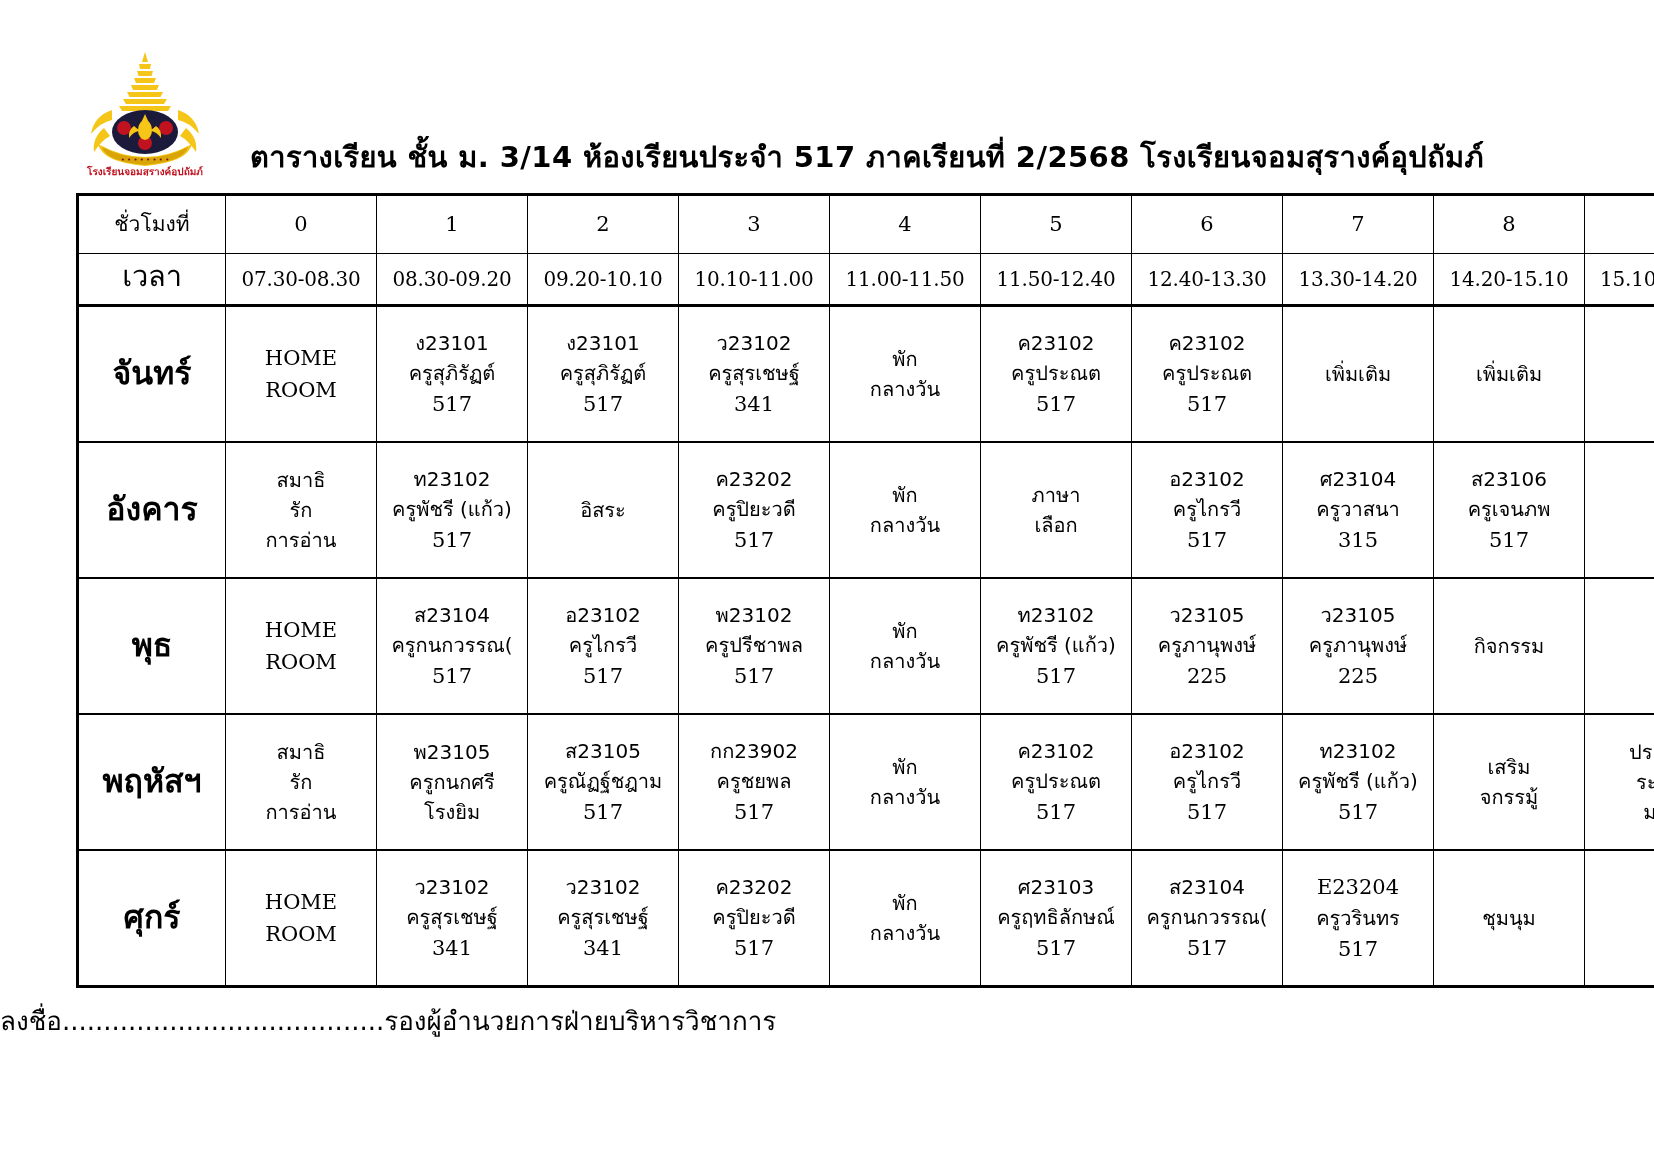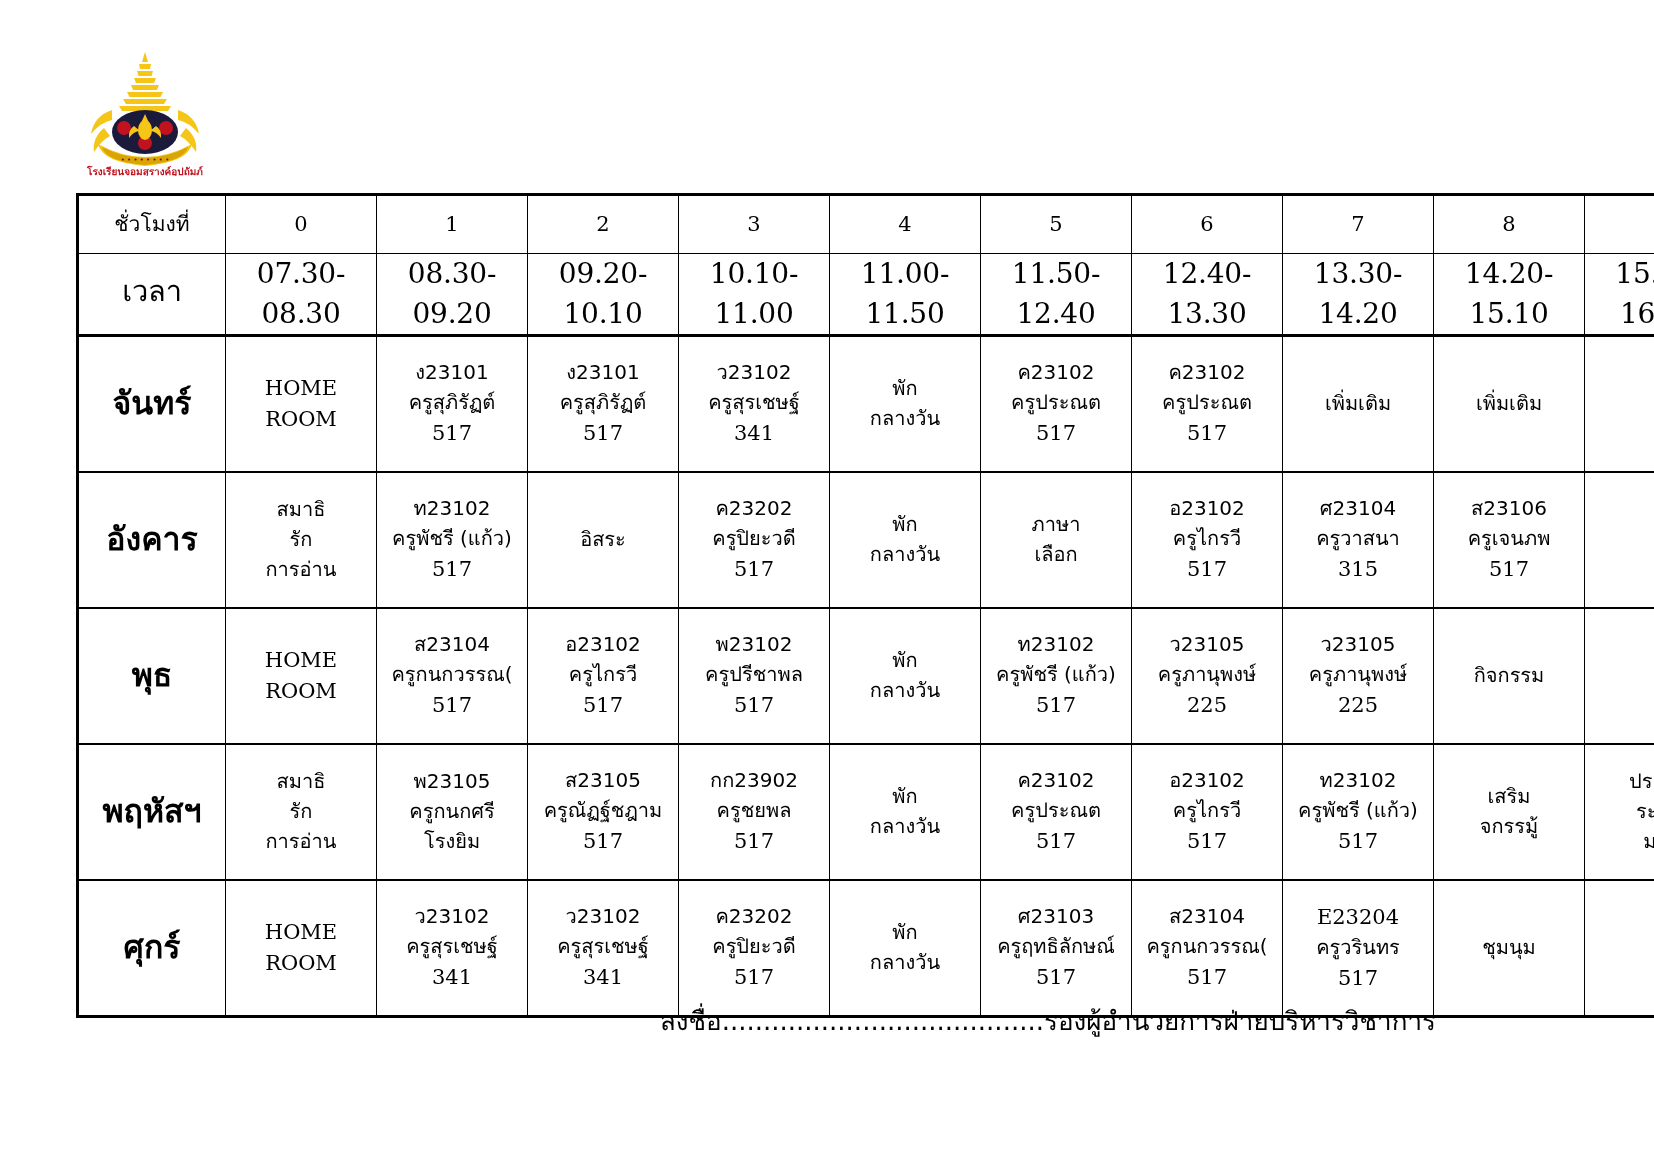--- a/index.html
+++ b/index.html
@@ -76,21 +76,21 @@
   col.c-day   { width: 148px; }
   col.c-per   { width: 151px; }
 
   
   tr.row-periods td { height: 57px; font-size: 21px; }
   tr.row-periods td.hdr-label {
     font-family: "DejaVu Sans", "Liberation Sans", sans-serif;
     font-size: 21px;
   }
   
-  tr.row-times td { height: 50px; font-size: 28px; letter-spacing: -0.2px; }
+  tr.row-times td { height: 50px; font-size: 20px; letter-spacing: -0.2px; }
   tr.row-times td.hdr-label {
     font-family: Liberation Mono, monospace;
     font-size: 29px;
   }
   
   tr.row-day td { height: 134px; }
   tr.row-day td.day-name {
     font-family: "DejaVu Sans", "Liberation Sans", sans-serif;
     font-size: 32px;
     font-weight: 700;
@@ -125,21 +125,21 @@
   
   tr.row-times td { border-bottom: 3px solid #000; }
   tr.row-day td { border-bottom: 2px solid #000; }
 
   
   .footer {
     position: absolute;
     left: 0;
     top: 1000px;
     width: 1436px;
-    text-align: right;
+    text-align: left;
     font-family: "DejaVu Sans", "Liberation Sans", sans-serif;
     font-size: 26px;
     white-space: nowrap;
   }
 </style>
 </head>
 <body>
 
 <div class="page">
 
@@ -173,20 +173,21 @@
         <path d="M52 78 q-6 4 -5 12 q5 -7 11 -7 Z" fill="#F5C518"></path>
         <path d="M74 78 q6 4 5 12 q-5 -7 -11 -7 Z" fill="#F5C518"></path>
 
         <path d="M16 96 q47 26 94 0 q-4 18 -47 22 q-43 -4 -47 -22 Z" fill="#F5C518"></path>
         <path d="M20 99 q43 22 86 0 q-3 14 -43 18 q-40 -4 -43 -18 Z" fill="#D9A406"></path>
         <text x="63" y="114" font-size="7" fill="#7a1111" text-anchor="middle" font-family="'DejaVu Sans', sans-serif">• • • • • • • •</text>
         <text x="63" y="127" font-size="10" fill="#C1121F" text-anchor="middle" font-family="'DejaVu Sans', sans-serif" font-weight="bold">โรงเรียนจอมสุรางค์อุปถัมภ์</text>
       </svg>
     </div>
 
+    <div class="doc-title">ตารางเรียน ชั้น ม. 3/14 ห้องเรียนประจำ 517 ภาคเรียนที่ 2/2568 โรงเรียนจอมสุรางค์อุปถัมภ์</div>
   </div>
 
   <div class="grid-wrap">
     <table class="sched">
       <colgroup>
         <col class="c-day">
         <col class="c-per">
           <col class="c-per">
           <col class="c-per">
           <col class="c-per">

